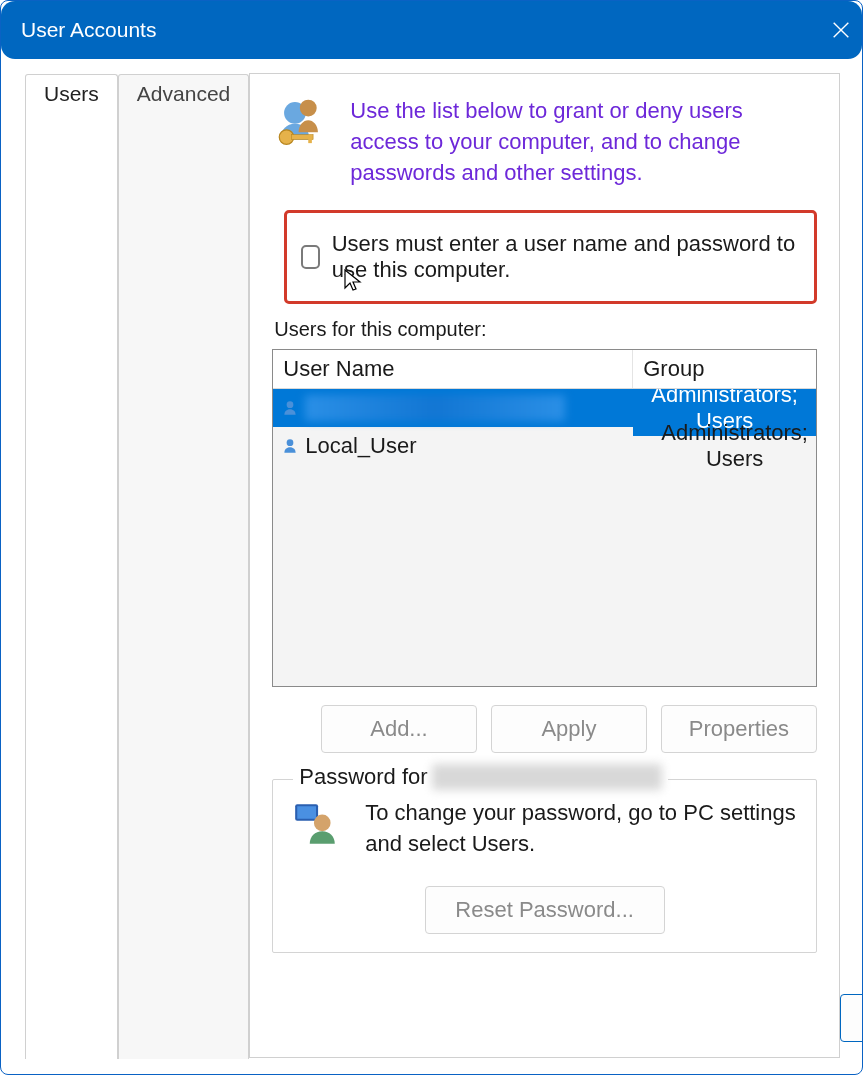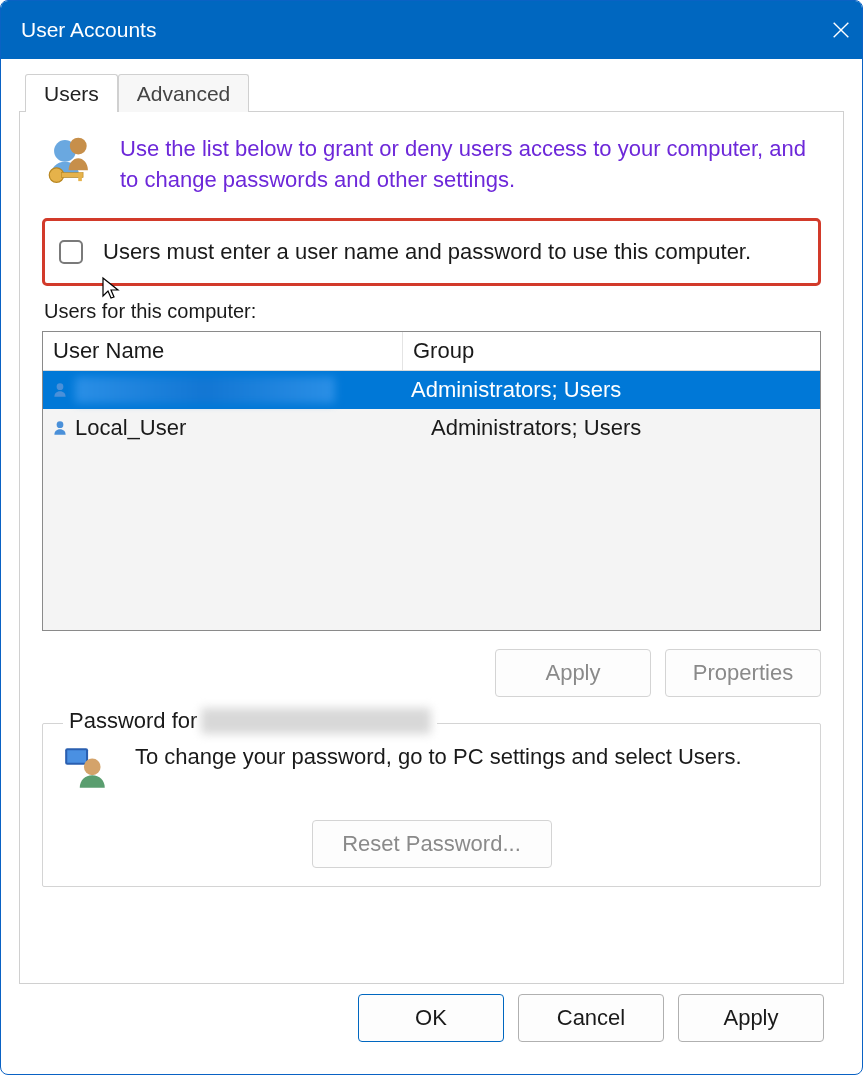--- a/index.html
+++ b/index.html
@@ -21,33 +21,33 @@
     background: #fff;
   }
   .titlebar {
     background: #0067c0;
     color: #fff;
     height: 58px;
     display: flex;
     align-items: center;
     justify-content: space-between;
     padding: 0 4px 0 20px;
+    border-radius: 14px;
   }
   .titlebar .title { font-size: 21px; font-weight: 400; }
   .titlebar .close {
     width: 34px; height: 34px;
     display: flex; align-items: center; justify-content: center;
     cursor: pointer;
   }
   .titlebar .close svg { width: 22px; height: 22px; }
   .content {
     flex: 1;
     padding: 14px 18px 16px 18px;
     display: flex;
-    flex-direction: column;
     position: relative;
   }
   .tabs {
     display: flex;
     gap: 0;
     margin-left: 6px;
   }
   .tab {
     padding: 7px 18px 6px 18px;
     font-size: 21px;
@@ -91,23 +91,24 @@
     font-size: 22px;
     line-height: 1.4;
     color: #6d28d9;
   }
   .checkbox-row {
     border: 3px solid #d23a2a;
     border-radius: 5px;
     padding: 18px 14px 18px 14px;
     display: flex;
     align-items: center;
-    gap: 20px;
+    gap: 12px;
     margin-bottom: 8px;
     position: relative;
+    margin-left: 12px;
   }
   .checkbox {
     width: 24px; height: 24px;
     border: 2px solid #7a7a7a;
     border-radius: 5px;
     background: #fff;
     cursor: pointer;
   }
   .checkbox-label {
     font-size: 22px;
@@ -120,21 +121,21 @@
     width: 20px; height: 26px;
     pointer-events: none;
   }
   .users-label {
     font-size: 20px;
     color: #1a1a1a;
     margin: 6px 0 8px 2px;
   }
   .listview {
     border: 1px solid #8a8a8a;
-    height: 300px;
+    height: 338px;
     display: flex;
     flex-direction: column;
     background: #fff;
   }
   .lv-header {
     display: flex;
     border-bottom: 1px solid #d9d9d9;
   }
   .lv-header-cell {
     padding: 6px 10px;
@@ -307,20 +308,21 @@
                 <path d="M3 14c0-3 2-5 5-5s5 2 5 5z" fill="#4a90d9"></path>
               </svg>
               <span>Local_User</span>
             </div>
             <div class="cell col-group">Administrators; Users</div>
           </div>
         </div>
       </div>
 
       <div class="button-row">
+        <button class="btn">Add...</button>
         <button class="btn">Apply</button>
         <button class="btn">Properties</button>
       </div>
 
       <div class="fieldset">
         <div class="fieldset-legend">
           <span>Password for</span>
           <span class="legend-blur"></span>
         </div>
         <div class="pw-row">

